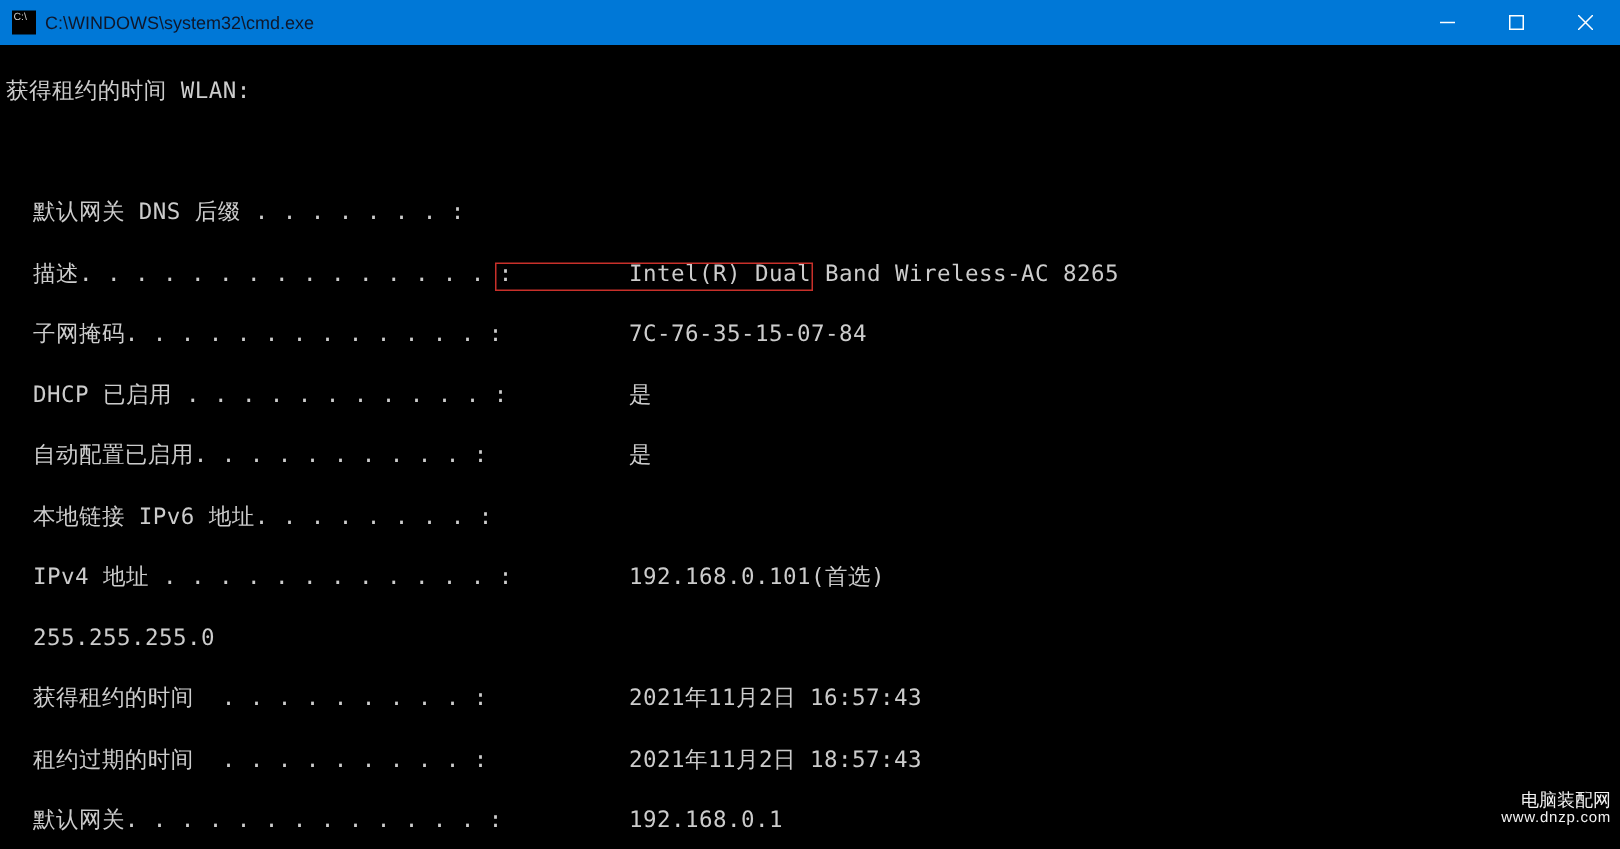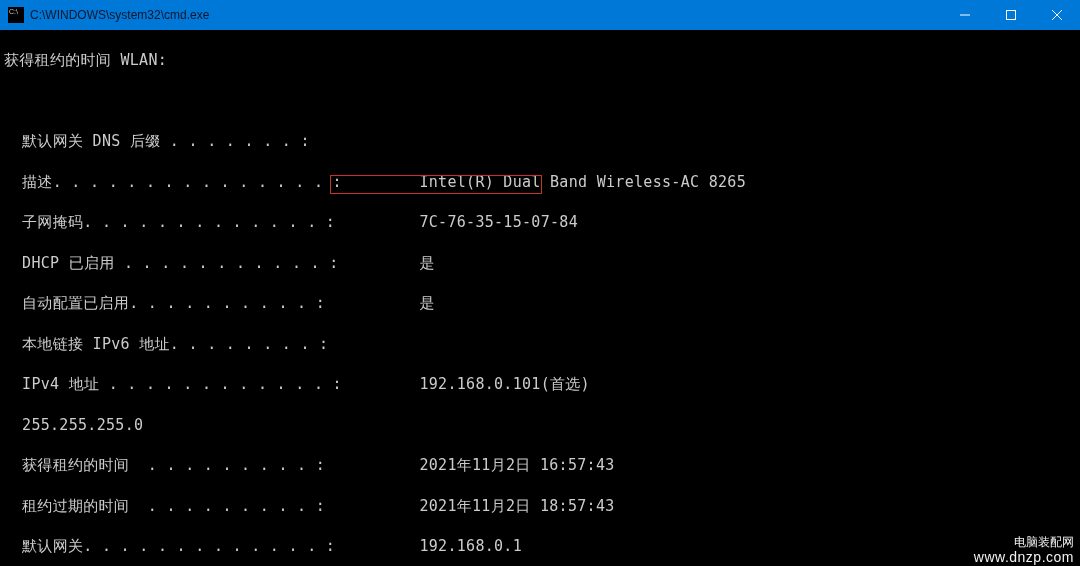--- a/index.html
+++ b/index.html
@@ -55,29 +55,29 @@
     .row { display: flex; }
     .label { width: 44ch; }
     .val { }
     .highlight-box {
       position: absolute;
       border: 1px solid #c8302a;
       pointer-events: none;
     }
     .watermark {
       position: absolute;
-      right: 6px; bottom: 0;
+      right: 6px; bottom: 14px;
       color: #fff;
       font-family: "Microsoft YaHei", sans-serif;
       font-size: 12px;
       line-height: 1.2;
       text-align: right;
       opacity: 0.95;
     }
-    .watermark .w2 { font-size: 14px; letter-spacing: 0.5px; }
+    .watermark .w2 { font-size: 10px; letter-spacing: 0.5px; }
   </style>
 </head>
 <body>
 
 <div class="titlebar">
   <div class="title-icon"></div>
   <div class="title-text">C:\WINDOWS\system32\cmd.exe</div>
   <div class="win-buttons">
     <div class="win-btn">
       <svg width="10" height="10" viewBox="0 0 10 10">

